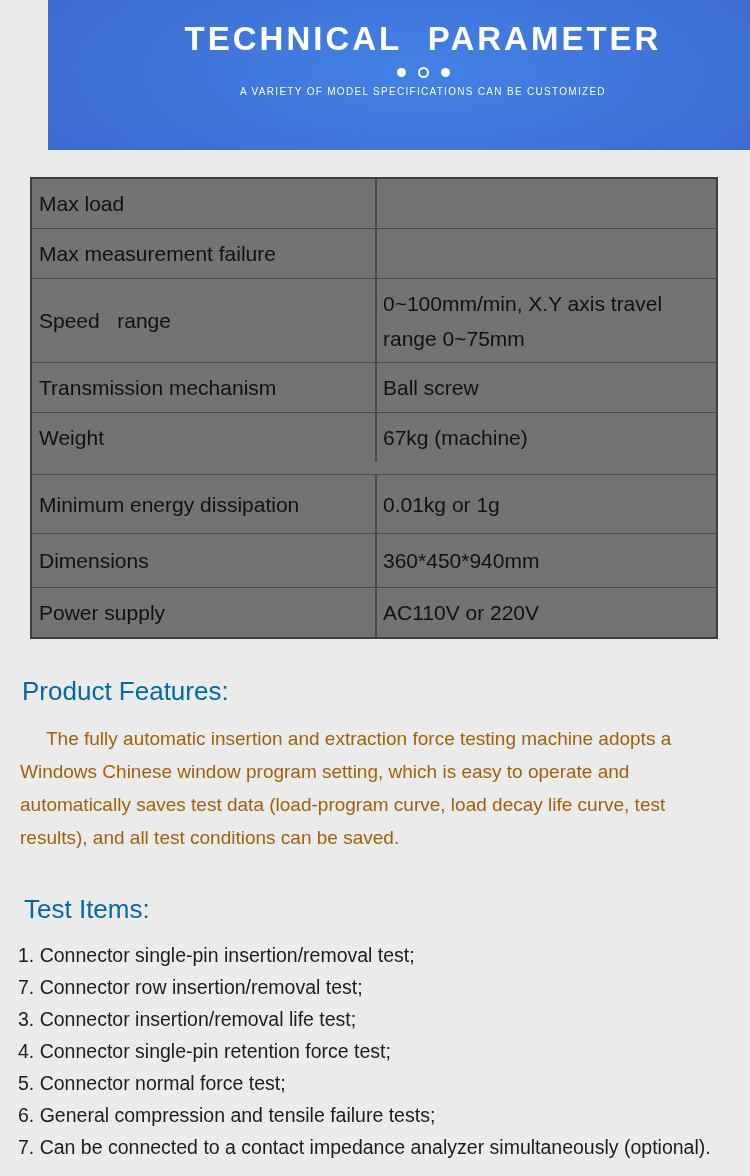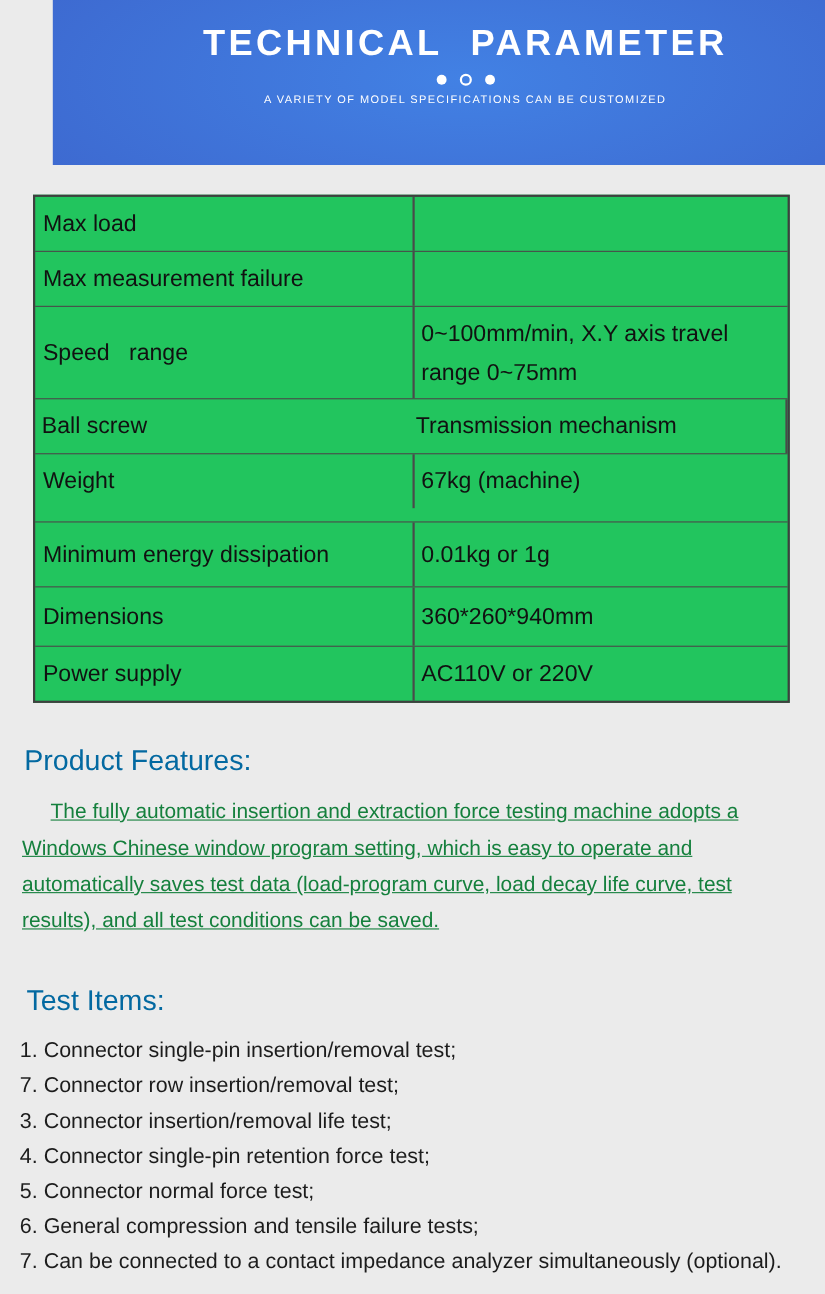--- a/index.html
+++ b/index.html
@@ -29,21 +29,21 @@
   .dot.hollow { background: transparent; border: 2px solid #ffffff; width: 7px; height: 7px; }
   .banner-subtitle {
     margin-top: 8px;
     font-size: 10px; letter-spacing: 1.3px;
     color: #ffffff;
   }
 
   
   .spec-table {
     margin: 27px 32px 0 30px;
-    background: #22c55e;
+    background: #737373;
     border: 2px solid #3f3f3f;
   }
   .t-row { display: flex; min-height: 49px; }
   .t-row + .t-row { border-top: 1px solid #4a4a4a; }
   .t-row:nth-child(3) { min-height: 83px; }
   .t-row:nth-child(6) { min-height: 58px; margin-top: 12px; }
   .t-row:nth-child(7) { min-height: 53px; }
   .t-cell {
     display: flex; align-items: center;
     font-size: 21px; line-height: 35px; color: #111;
@@ -57,21 +57,21 @@
   .t-value { flex: 1; padding: 4px 6px; }
 
   
   .section-heading {
     margin: 0; font-size: 26px; font-weight: 500; color: #0369a1;
   }
   .features-heading { margin: 37px 0 0 22px; }
   .features-body {
     margin: 15px 21px 0 20px;
     font-size: 19px; line-height: 33px;
-    text-indent: 26px; color: #15803d; text-decoration: underline;
+    text-indent: 26px; color: #a16207;
   }
   .testitems-heading { margin: 40px 0 0 24px; }
   .test-list { margin: 14px 28px 0 18px; }
   .test-item { font-size: 19.5px; line-height: 32px; color: #1c1c1c; }
 </style>
 </head>
 <body>
 
 <header class="banner">
   <h1 class="banner-title">TECHNICAL  PARAMETER</h1>
@@ -90,34 +90,34 @@
       <div class="t-cell t-label">Max load</div>
     </div>
     <div class="t-row">
       <div class="t-cell t-label">Max measurement failure</div>
     </div>
     <div class="t-row">
       <div class="t-cell t-label">Speed   range</div>
       <div class="t-cell t-value">0~100mm/min, X.Y axis travel range 0~75mm</div>
     </div>
     <div class="t-row">
+      <div class="t-cell t-label">Transmission mechanism</div>
       <div class="t-cell t-value">Ball screw</div>
-      <div class="t-cell t-label">Transmission mechanism</div>
     </div>
     <div class="t-row">
       <div class="t-cell t-label">Weight</div>
       <div class="t-cell t-value">67kg (machine)</div>
     </div>
     <div class="t-row">
       <div class="t-cell t-label">Minimum energy dissipation</div>
       <div class="t-cell t-value">0.01kg or 1g</div>
     </div>
     <div class="t-row">
       <div class="t-cell t-label">Dimensions</div>
-      <div class="t-cell t-value">360*260*940mm</div>
+      <div class="t-cell t-value">360*450*940mm</div>
     </div>
     <div class="t-row">
       <div class="t-cell t-label">Power supply</div>
       <div class="t-cell t-value">AC110V or 220V</div>
     </div>
   </div>
 
   <section>
     <h2 class="section-heading features-heading">Product Features:</h2>
     <p class="features-body">The fully automatic insertion and extraction force testing machine adopts a Windows Chinese window program setting, which is easy to operate and automatically saves test data (load-program curve, load decay life curve, test results), and all test conditions can be saved.</p>

